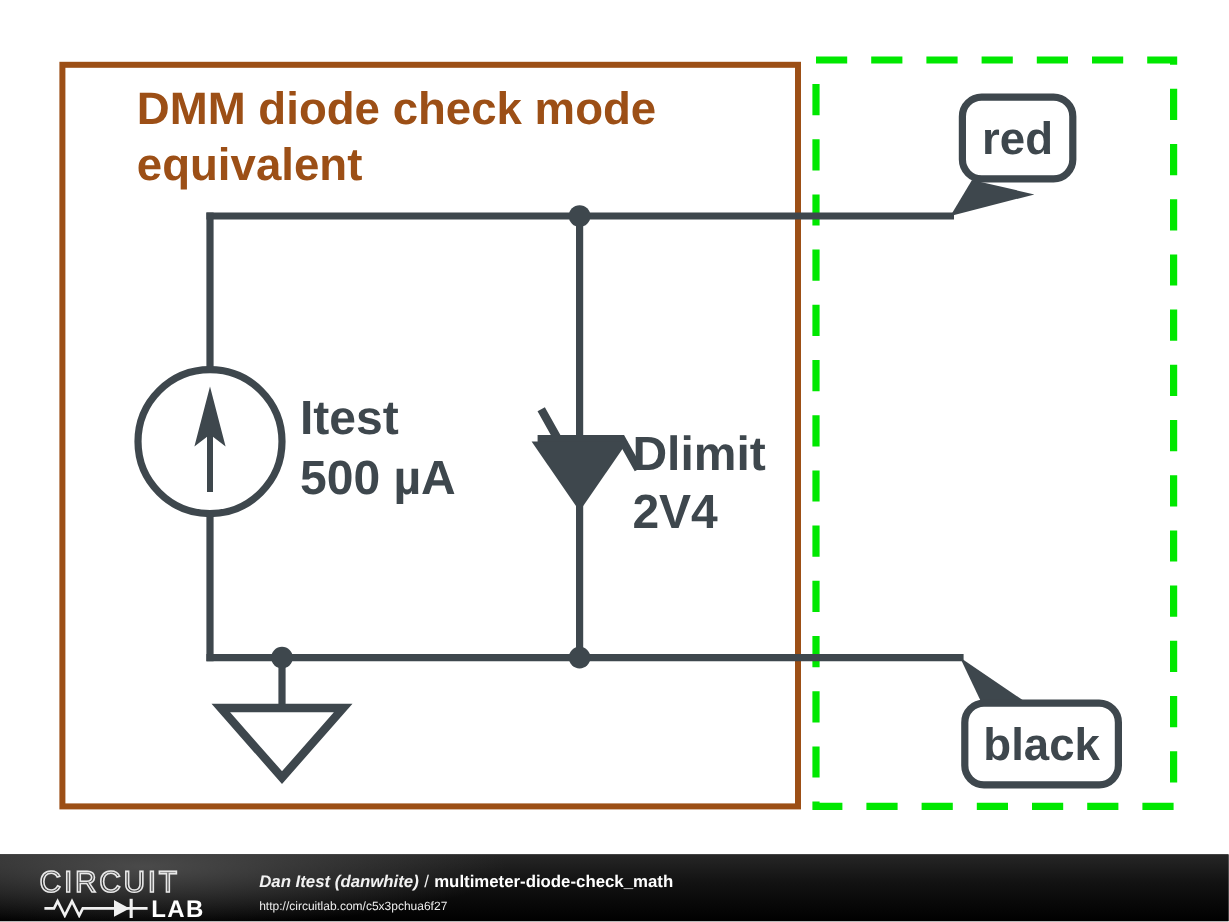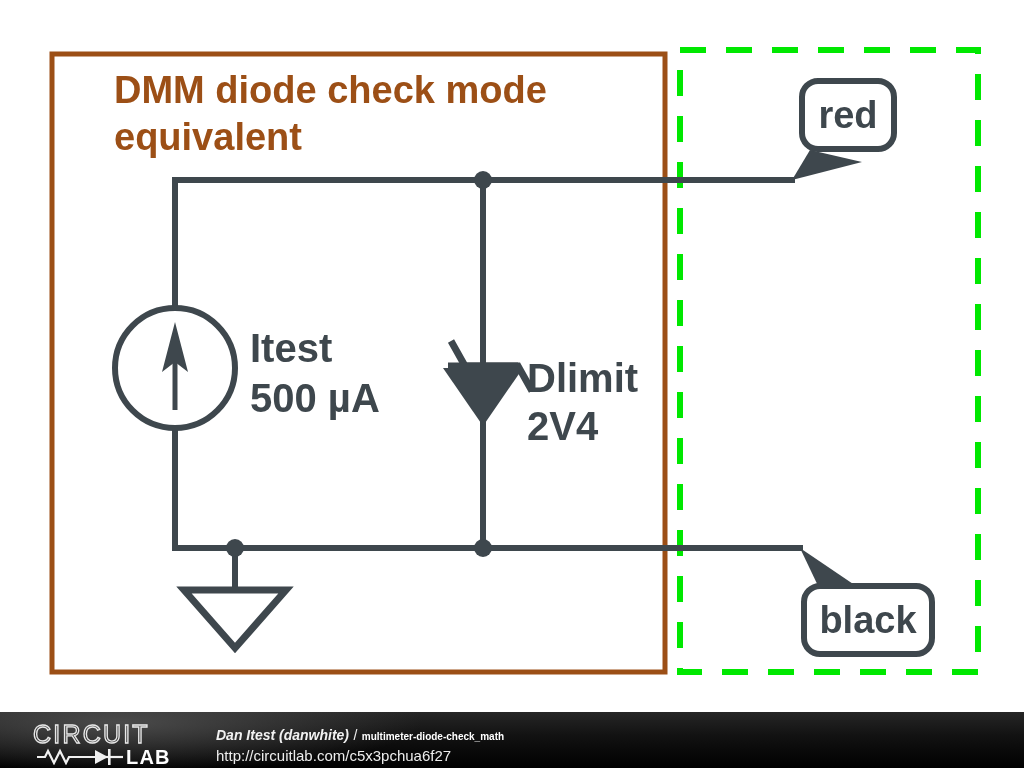--- a/index.html
+++ b/index.html
@@ -82,25 +82,25 @@
     font-size: 14px;
     color: #f2f2f2;
   }
   .ft-sep {
     font-size: 14px;
     color: #f2f2f2;
     font-weight: normal;
   }
   .ft-name {
     font-weight: bold;
+    font-size: 14px;
+    color: #ffffff;
+  }
+  .ft-url {
     font-size: 10px;
-    color: #ffffff;
-  }
-  .ft-url {
-    font-size: 15px;
     color: #ededed;
     text-align: center;
   }
 </style>
 </head>
 <body>
 
 <div id="page">
 
   <div id="canvas">

